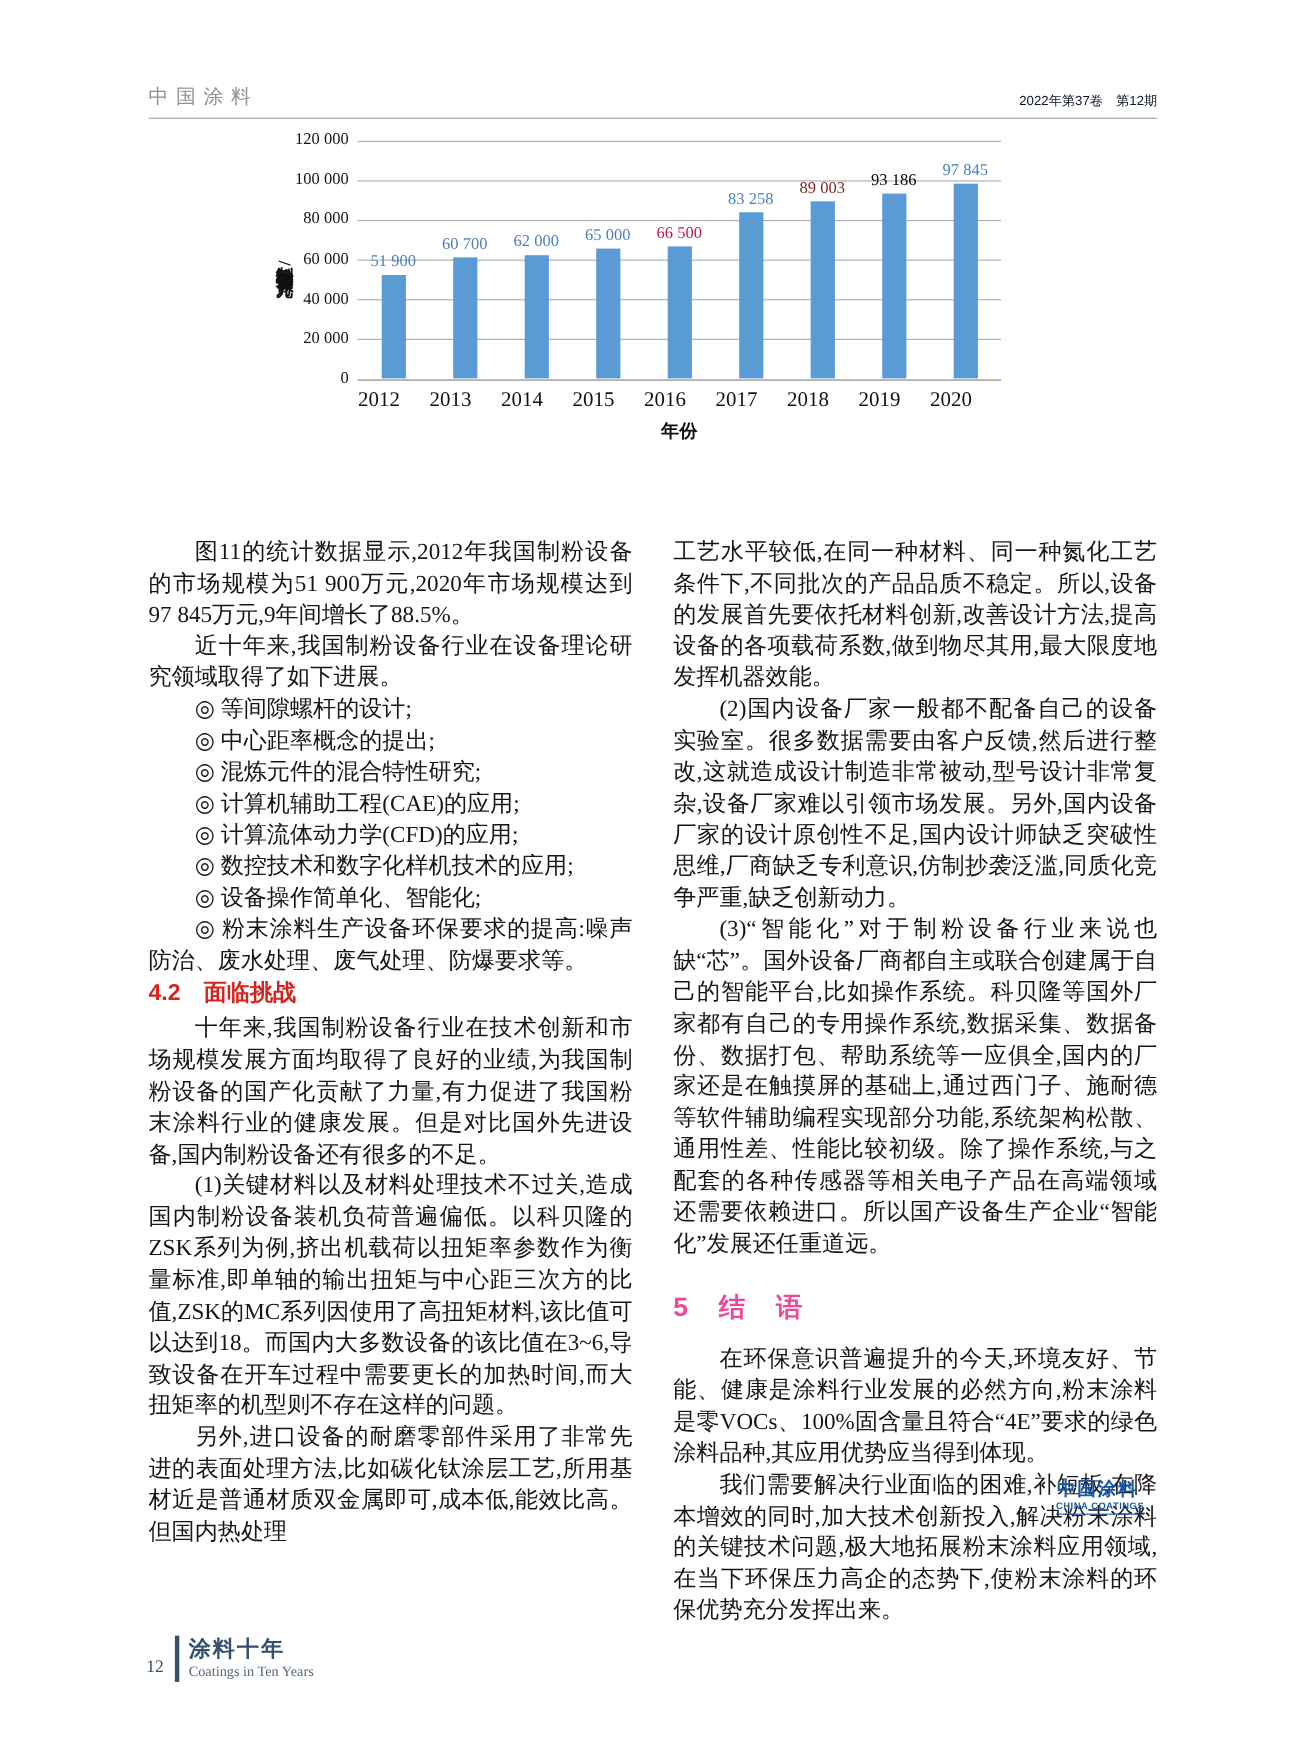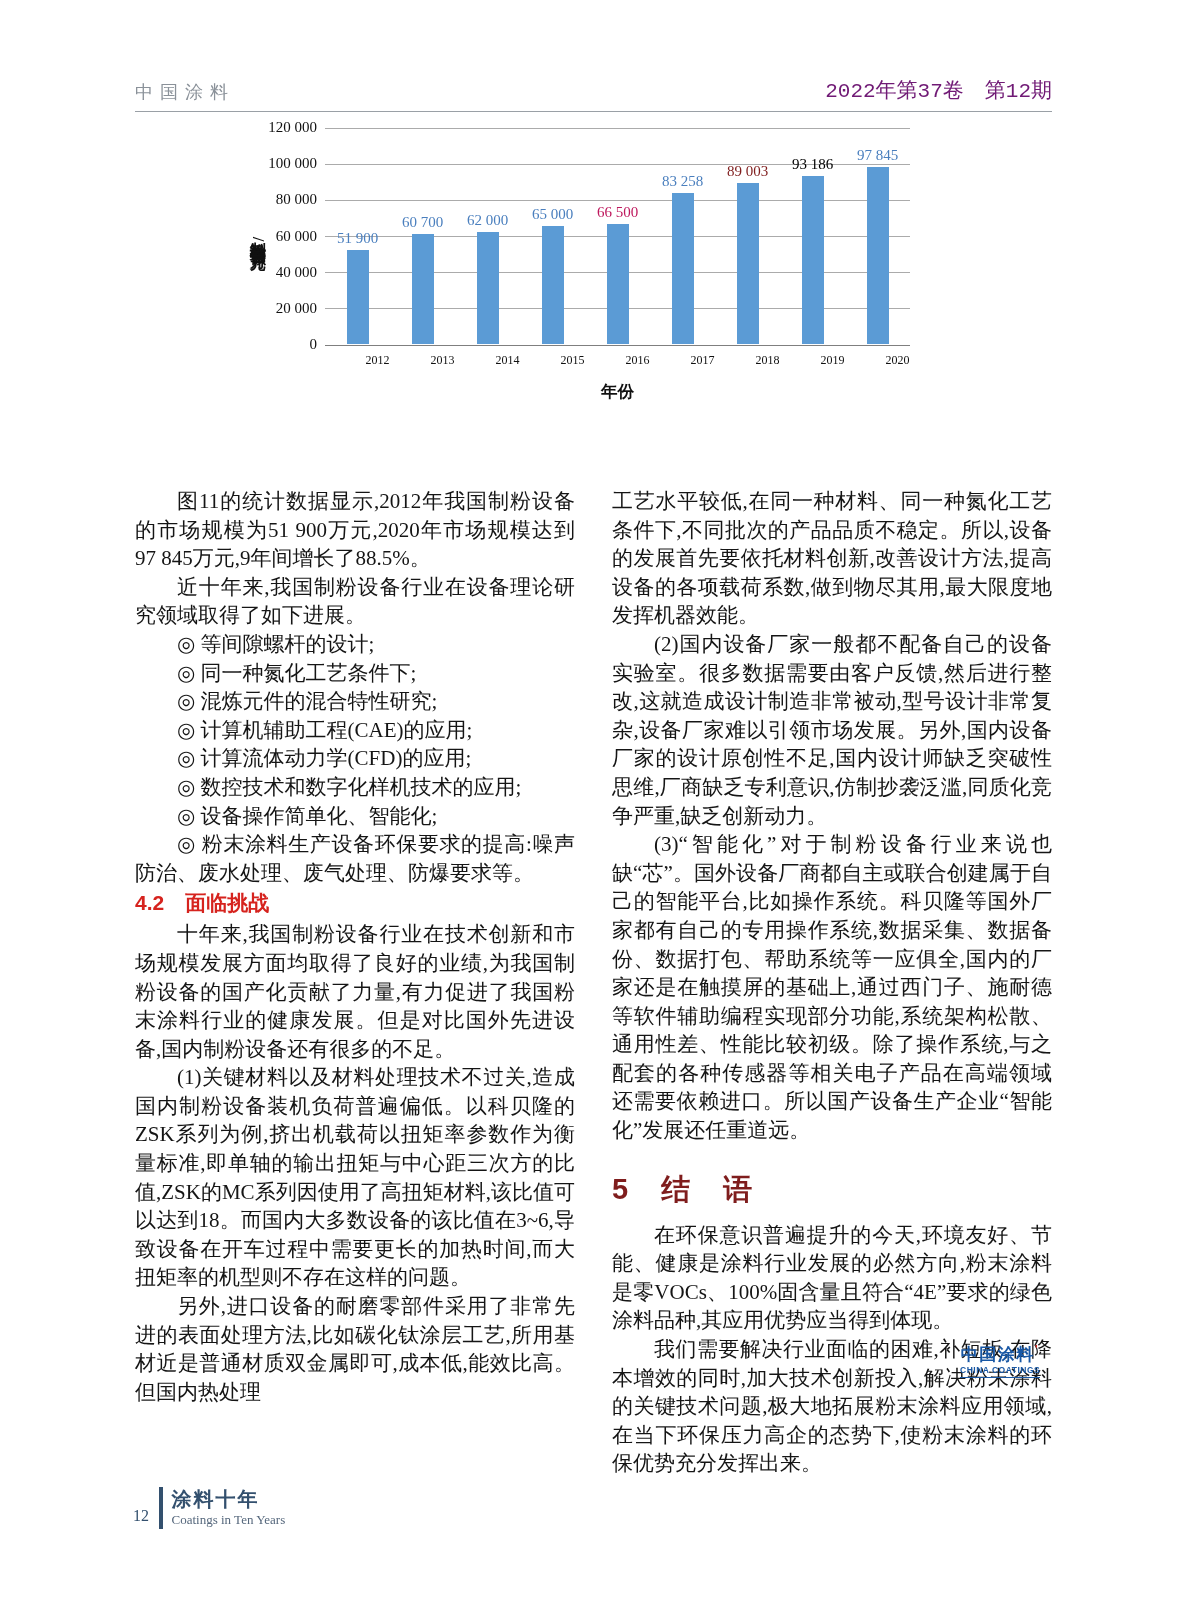--- a/index.html
+++ b/index.html
@@ -2,49 +2,49 @@
 <html><head>
 <meta charset="utf-8">
 <style>
   html,body{margin:0;padding:0;background:#e8e8e8;}
   .page{position:relative;width:1187px;height:1600px;background:#ffffff;margin:0 auto;overflow:hidden;
         font-family:"Liberation Serif","DejaVu Serif",serif;color:#111;}
   
   .header{position:absolute;left:135px;top:76px;width:917px;border-bottom:1.5px solid #9aa0a6;
           padding-bottom:7px;display:flex;justify-content:space-between;align-items:flex-end;}
   .journal-name{font-size:18px;color:#8a9199;letter-spacing:7px;font-family:"Liberation Sans",sans-serif;}
-  .issue-info{font-size:21px;color:#701a75;font-family:Liberation Mono, monospace;}
+  .issue-info{font-size:12px;color:#0f172a;font-family:Liberation Sans, sans-serif;}
   
   .chart{position:absolute;left:233px;top:113px;width:700px;height:295px;}
   .ytitle{position:absolute;left:14px;top:15px;height:217px;writing-mode:vertical-lr;text-orientation:mixed;
           display:flex;align-items:center;justify-content:center;font-size:16px;font-weight:bold;letter-spacing:1px;}
   .yticks{position:absolute;left:0;top:15px;width:84px;height:217px;}
   .ytick{position:absolute;right:0;text-align:right;font-size:15px;white-space:nowrap;}
   .plot{position:absolute;left:92px;top:15px;width:585px;height:217px;}
   .gridline{position:absolute;left:0;width:100%;height:1px;background:#ababab;}
   .gridline.zero{background:#7f7f7f;}
   .bar{position:absolute;bottom:1px;width:22px;}
   .bar-label{position:absolute;text-align:center;font-size:15px;white-space:nowrap;}
   .xticks{position:absolute;left:92px;top:240px;width:585px;height:22px;}
-  .xtick{position:absolute;text-align:right;width:64px;font-size:12px;}
+  .xtick{position:absolute;text-align:left;width:64px;font-size:19px;}
   .xtitle{position:absolute;left:92px;top:268px;width:585px;text-align:center;font-size:16.5px;font-weight:bold;}
   
   .caption{position:absolute;left:135px;top:399px;width:917px;text-align:center;}
   .caption-zh{font-size:18px;font-weight:bold;font-family:"Liberation Sans",sans-serif;}
   .caption-en{font-size:17px;font-weight:bold;margin-top:6px;}
   
   .col{position:absolute;top:487px;width:440px;}
   .col-left{left:135px;}
   .col-right{left:612px;}
   .body-p{margin:0;font-size:21px;line-height:28.6px;text-align:justify;color:#151515;}
   .indent{text-indent:2em;}
   .h-red{color:#d6231e;font-weight:bold;font-family:"Liberation Sans",sans-serif;
          font-size:21px;line-height:30px;margin:1px 0 2px;}
-  .h-red-big{color:#7f1d1d;font-weight:bold;font-family:"Liberation Sans",sans-serif;
-         font-size:29px;line-height:32px;margin:28px 0 16px;letter-spacing:2px;}
+  .h-red-big{color:#ec4899;font-weight:bold;font-family:"Liberation Sans",sans-serif;
+         font-size:24px;line-height:32px;margin:28px 0 16px;letter-spacing:2px;}
   
   .logo{position:absolute;left:960px;top:1340px;text-align:center;color:#1857a4;
         font-family:"Liberation Sans",sans-serif;}
   .logo-zh{font-size:17px;font-weight:bold;letter-spacing:1.5px;line-height:18px;}
   .logo-mark{color:#d6231e;font-size:11px;vertical-align:super;}
   .logo-en{font-size:8.5px;font-weight:bold;letter-spacing:0.5px;border-bottom:1.5px solid #1857a4;
            padding-bottom:2px;margin-top:1px;}
   
   .footer{position:absolute;left:133px;top:1487px;display:flex;align-items:stretch;}
   .page-num{font-size:16px;color:#33506e;align-self:flex-end;margin-right:10px;line-height:26px;}
@@ -114,21 +114,21 @@
         <div class="xtick" style="left: 520.5px;">2020</div>
       </div>
     <div class="xtitle">年份</div>
   </div>
 
 
   <div class="col col-left">
     <p class="body-p indent">图11的统计数据显示,2012年我国制粉设备的市场规模为51 900万元,2020年市场规模达到97 845万元,9年间增长了88.5%。</p>
     <p class="body-p indent">近十年来,我国制粉设备行业在设备理论研究领域取得了如下进展。</p>
     <p class="body-p indent">◎ 等间隙螺杆的设计;</p>
-    <p class="body-p indent">◎ 同一种氮化工艺条件下;</p>
+    <p class="body-p indent">◎ 中心距率概念的提出;</p>
     <p class="body-p indent">◎ 混炼元件的混合特性研究;</p>
     <p class="body-p indent">◎ 计算机辅助工程(CAE)的应用;</p>
     <p class="body-p indent">◎ 计算流体动力学(CFD)的应用;</p>
     <p class="body-p indent">◎ 数控技术和数字化样机技术的应用;</p>
     <p class="body-p indent">◎ 设备操作简单化、智能化;</p>
     <p class="body-p indent">◎ 粉末涂料生产设备环保要求的提高:噪声防治、废水处理、废气处理、防爆要求等。</p>
     <h3 class="h-red">4.2　面临挑战</h3>
     <p class="body-p indent">十年来,我国制粉设备行业在技术创新和市场规模发展方面均取得了良好的业绩,为我国制粉设备的国产化贡献了力量,有力促进了我国粉末涂料行业的健康发展。但是对比国外先进设备,国内制粉设备还有很多的不足。</p>
     <p class="body-p indent">(1)关键材料以及材料处理技术不过关,造成国内制粉设备装机负荷普遍偏低。以科贝隆的ZSK系列为例,挤出机载荷以扭矩率参数作为衡量标准,即单轴的输出扭矩与中心距三次方的比值,ZSK的MC系列因使用了高扭矩材料,该比值可以达到18。而国内大多数设备的该比值在3~6,导致设备在开车过程中需要更长的加热时间,而大扭矩率的机型则不存在这样的问题。</p>
     <p class="body-p indent">另外,进口设备的耐磨零部件采用了非常先进的表面处理方法,比如碳化钛涂层工艺,所用基材近是普通材质双金属即可,成本低,能效比高。但国内热处理</p>

